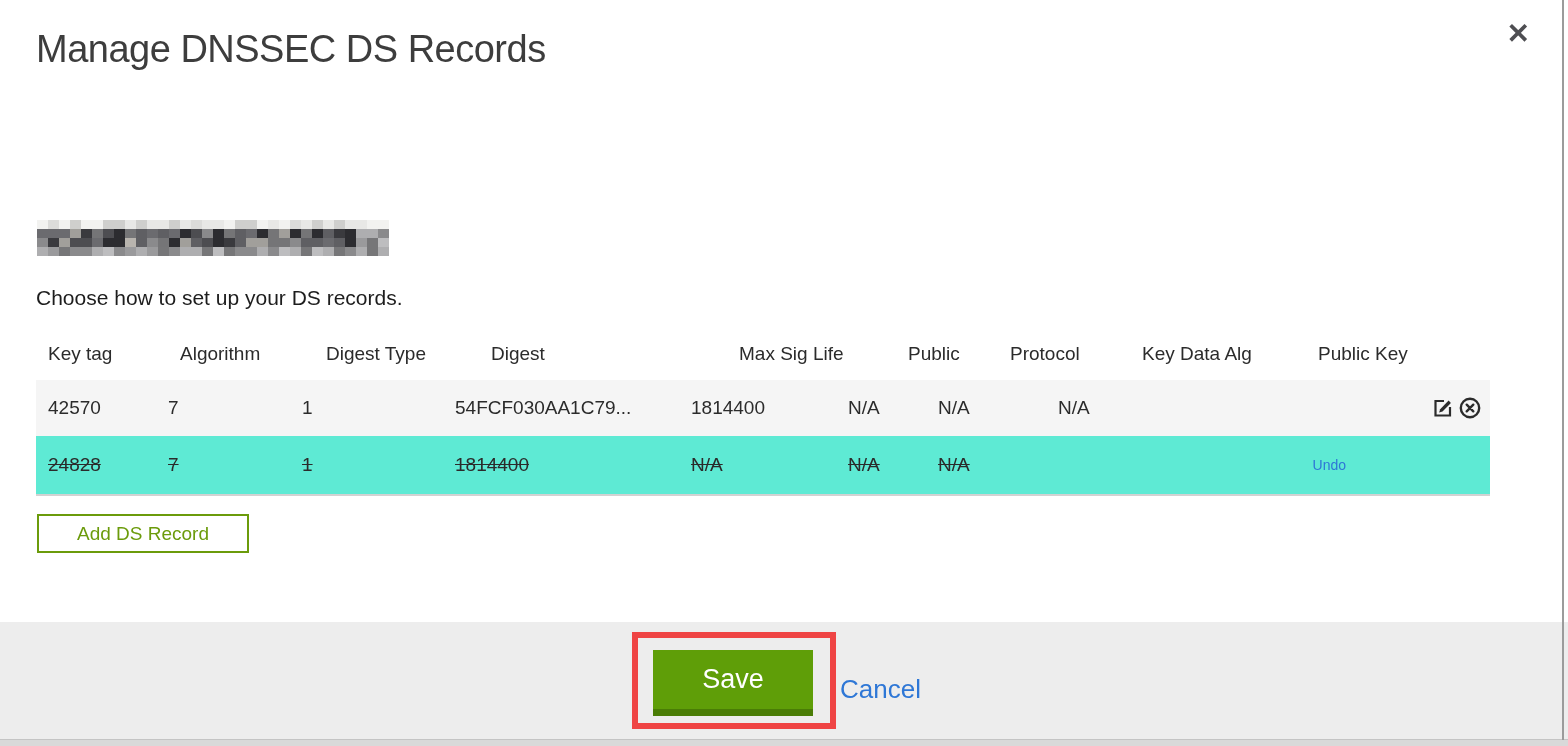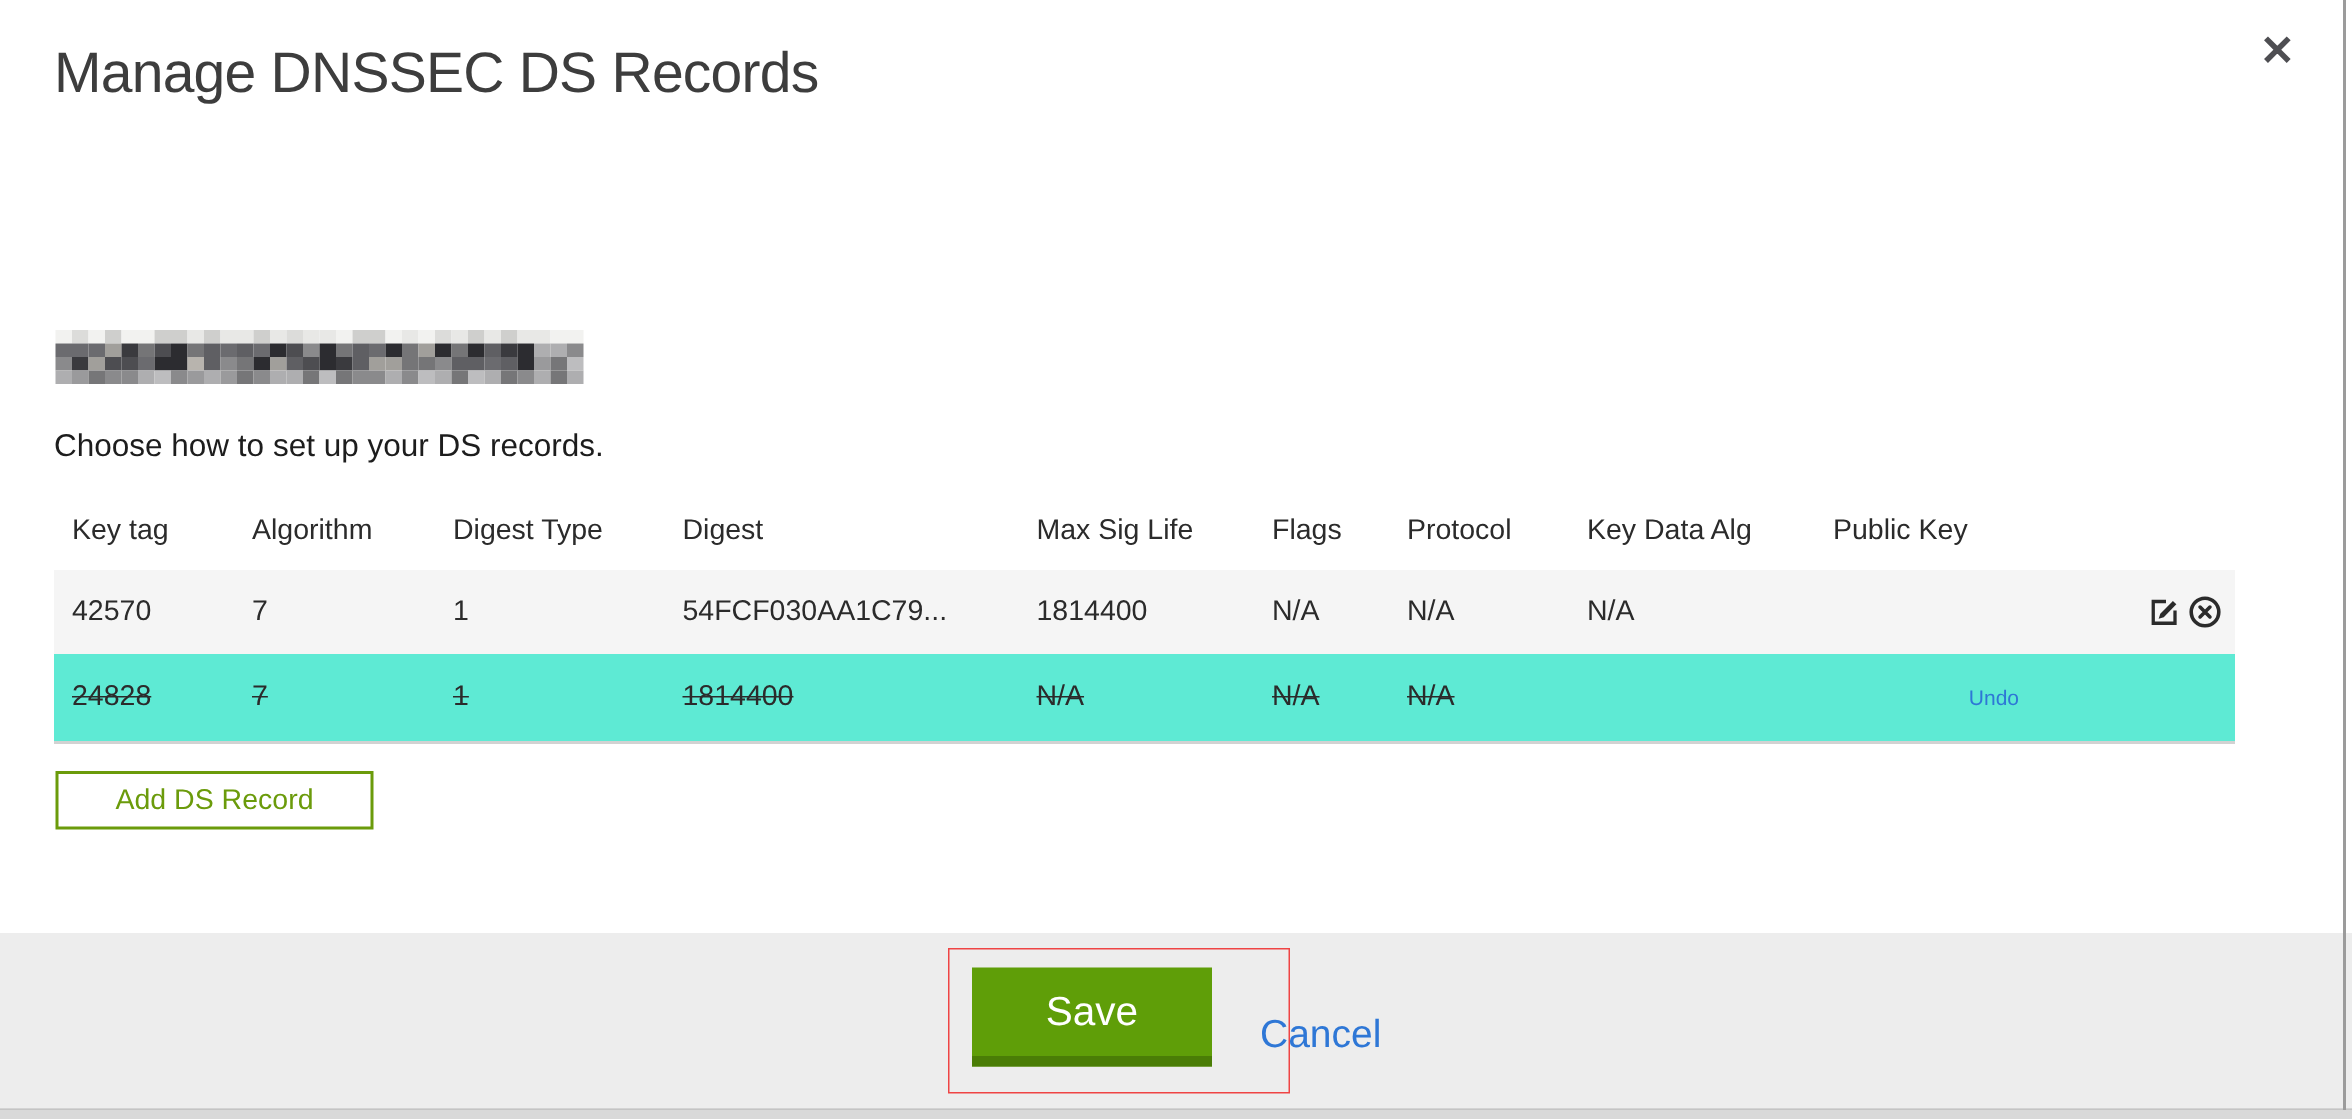--- a/index.html
+++ b/index.html
@@ -21,42 +21,42 @@
               grid-template-rows:repeat(4,1fr); }
   .redacted span { display:block; }
 
   .instruction { position:absolute; left:36px; top:286px; font-size:21px;
                  color:#1d1d1d; }
 
   .ds-table { position:absolute; left:36px; top:330px; width:1454px; }
   .trow { display:grid;
           grid-template-columns:120px 134px 153px 236px 157px 90px 120px 164px 150px 1fr;
           align-items:center; }
-  .thead { height:48px; color:#333333; font-size:19px; }
+  .thead { height:48px; color:#333333; font-size:19px;gap:12px; }
   .thead .cell { font-weight:400; }
   .cell { padding-left:12px; font-size:19px; color:#2b2b2b; white-space:nowrap;
           overflow:hidden; }
   .row-normal { height:56px; background:#f5f5f5; margin-top:2px; }
   .row-deleted { height:60px; background:#5eead4; border-bottom:2px solid #d2d2d2; }
   .row-deleted .cell { text-decoration:line-through; }
   .actions { display:flex; justify-content:flex-end; align-items:center;
              gap:3px; padding-right:8px; }
   .icon-btn { width:24px; height:24px; cursor:pointer; display:inline-flex; }
   .undo-link { font-size:14px; color:#2e77d6; text-decoration:none;
                cursor:pointer; padding-right:6px; }
 
   .add-btn { position:absolute; left:37px; top:514px; width:212px; height:39px;
              background:#ffffff; border:2px solid #6b9b0b; color:#6b9b0b;
              font-size:19px; font-family:"Liberation Sans",sans-serif;
              cursor:pointer; text-align:center; line-height:35px; }
 
   .footer { position:absolute; left:0; top:622px; width:1568px; height:118px;
             background:#ededed; }
-  .red-annotation { position:absolute; left:632px; top:10px; width:228px;
-                    height:97px; border:1px solid #ef4444; }
+  .red-annotation { position:absolute; left:632px; top:10px; width:204px;
+                    height:97px; border:6px solid #ef4444; }
   .save-btn { position:absolute; left:15px; top:12px; width:160px; height:66px;
               background:#5f9e08; border:none; border-bottom:7px solid #4a7d06;
               color:#ffffff; font-size:27px;
               font-family:"Liberation Sans",sans-serif; cursor:pointer; }
   .cancel-link { position:absolute; left:840px; top:52px; font-size:26px;
                  color:#2e77d6; text-decoration:none; cursor:pointer; }
 
   .bottom-strip { position:absolute; left:0; bottom:0; width:1568px; height:7px;
                   background:#d9d9d9; border-top:1px solid #c4c4c4; }
 </style>
@@ -203,21 +203,21 @@
   <div class="instruction">Choose how to set up your DS records.</div>
 
   <div class="ds-table">
 
     <div class="trow thead">
       <div class="cell">Key tag</div>
       <div class="cell">Algorithm</div>
       <div class="cell">Digest Type</div>
       <div class="cell">Digest</div>
       <div class="cell">Max Sig Life</div>
-      <div class="cell">Flags</div>
+      <div class="cell">Public</div>
       <div class="cell">Protocol</div>
       <div class="cell">Key Data Alg</div>
       <div class="cell">Public Key</div>
       <div class="cell"></div>
     </div>
 
     <div class="trow row-normal">
       <div class="cell">42570</div>
       <div class="cell">7</div>
       <div class="cell">1</div>

